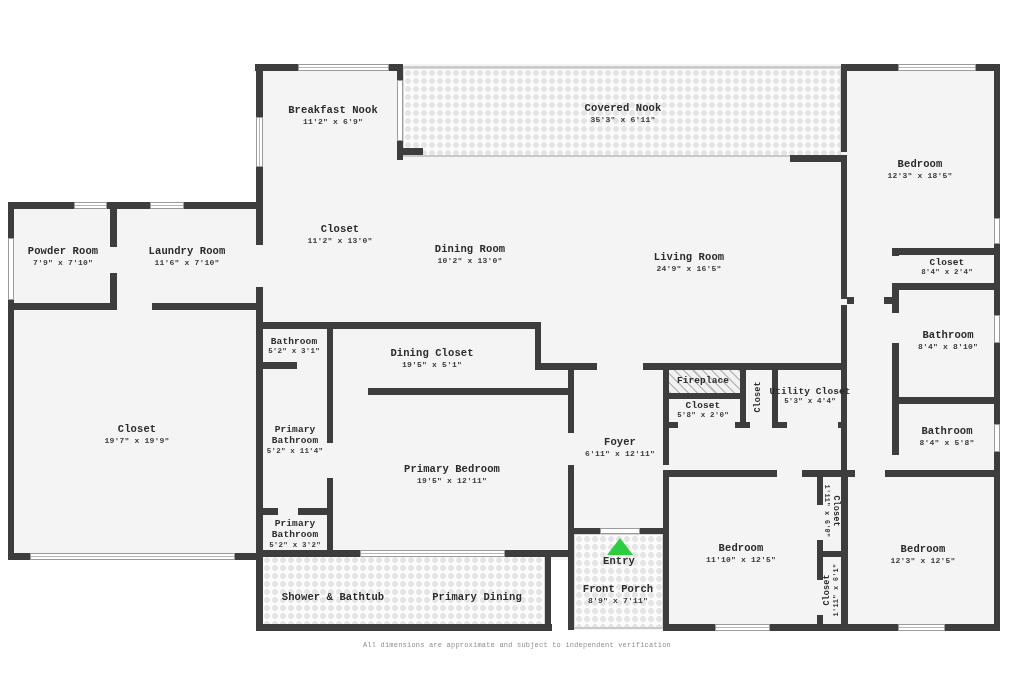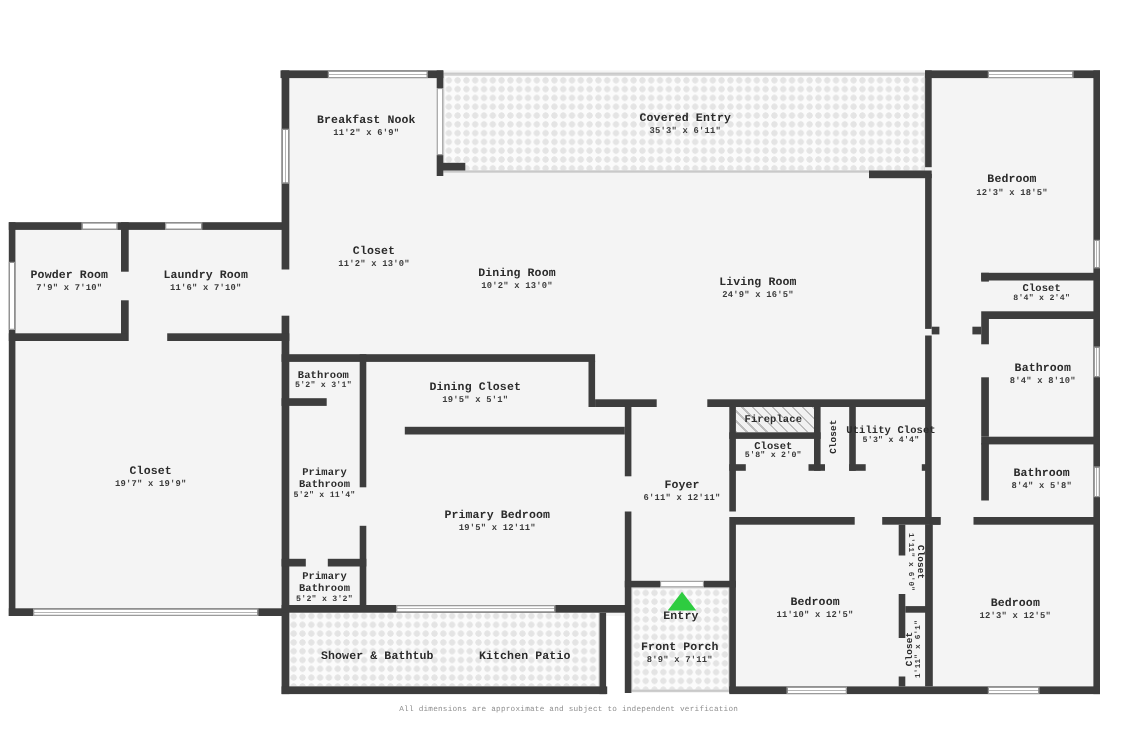--- a/index.html
+++ b/index.html
@@ -139,21 +139,21 @@
       <div class="win v" style="left: 994px; top: 218px; width: 6px; height: 26px;"></div>
       <div class="win v" style="left: 994px; top: 315px; width: 6px; height: 28px;"></div>
       <div class="win v" style="left: 994px; top: 424px; width: 6px; height: 28px;"></div>
     </div>
 
   <div class="lbl" style="left:333px;top:115px">
     <div class="nm">Breakfast Nook</div>
     <div class="dm">11'2" x 6'9"</div>
   </div>
   <div class="lbl" style="left:623px;top:113px">
-    <div class="nm">Covered Entry</div>
+    <div class="nm">Covered Nook</div>
     <div class="dm">35'3" x 6'11"</div>
   </div>
   <div class="lbl" style="left:340px;top:234px">
     <div class="nm">Closet</div>
     <div class="dm">11'2" x 13'0"</div>
   </div>
   <div class="lbl" style="left:470px;top:254px">
     <div class="nm">Dining Room</div>
     <div class="dm">10'2" x 13'0"</div>
   </div>
@@ -227,25 +227,25 @@
     <div class="nm">Foyer</div>
     <div class="dm">6'11" x 12'11"</div>
   </div>
   <div class="lbl" style="left:619px;top:561px">
     <div class="nm">Entry</div>
   </div>
   <div class="lbl" style="left:618px;top:594px">
     <div class="nm">Front Porch</div>
     <div class="dm">8'9" x 7'11"</div>
   </div>
-  <div class="lbl" style="left:343px;top:597px">
+  <div class="lbl" style="left:333px;top:597px">
     <div class="nm">Shower &amp; Bathtub</div>
   </div>
   <div class="lbl" style="left:477px;top:597px">
-    <div class="nm">Kitchen Patio</div>
+    <div class="nm">Primary Dining</div>
   </div>
   <div class="lbl" style="left:741px;top:553px">
     <div class="nm">Bedroom</div>
     <div class="dm">11'10" x 12'5"</div>
   </div>
   <div class="lbl" style="left:923px;top:554px">
     <div class="nm">Bedroom</div>
     <div class="dm">12'3" x 12'5"</div>
   </div>
   <div class="lbl rot90 vsmall" style="left:832px;top:511px">

